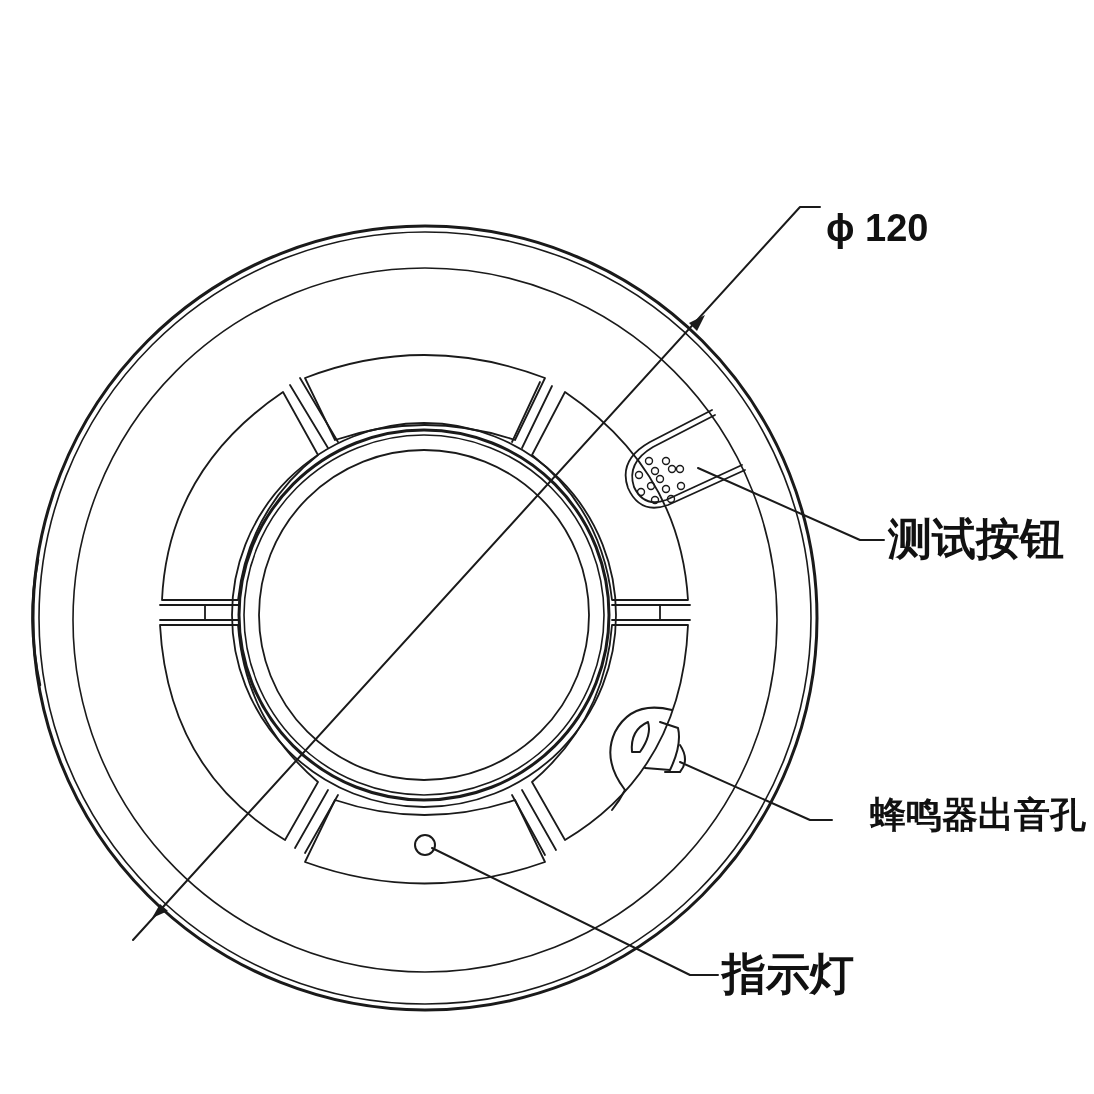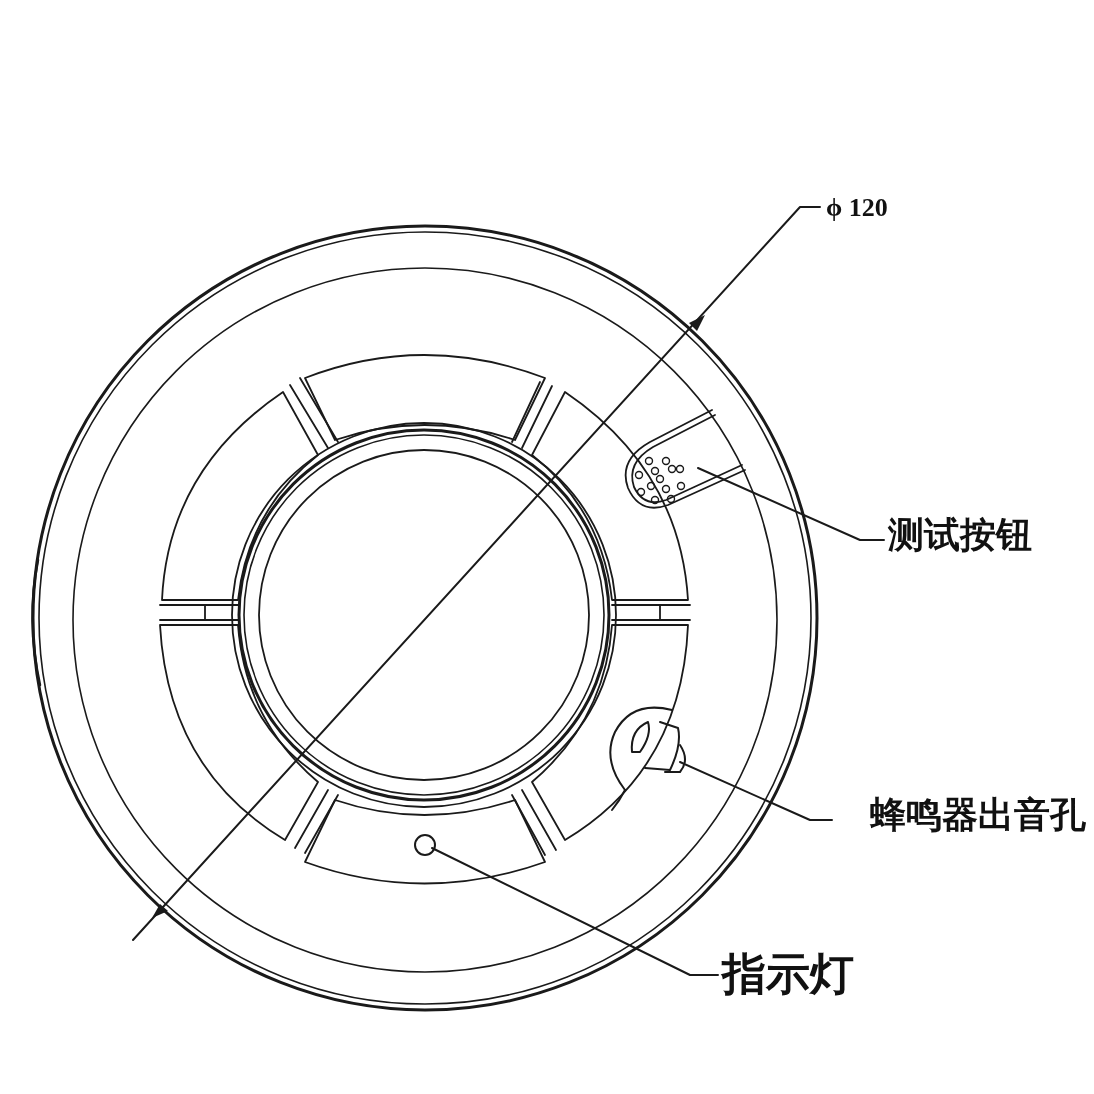--- a/index.html
+++ b/index.html
@@ -6,22 +6,22 @@
     body { width: 1094px; height: 1094px; position: relative; overflow: hidden; font-family: "DejaVu Sans", sans-serif; }
     #drawing { position: absolute; left: 0; top: 0; width: 1094px; height: 1094px; }
     .label {
       position: absolute;
       font-family: "DejaVu Sans", sans-serif;
       font-weight: bold;
       color: #111111;
       white-space: nowrap;
       line-height: 1;
     }
-    #lbl-dim { left: 826px; top: 195px; font-size: 26px; font-family: Liberation Serif, serif; }
-    #lbl-test { left: 888px; top: 517px; font-size: 36px; }
+    #lbl-dim { left: 826px; top: 209px; font-size: 38px; font-family: Liberation Sans, sans-serif; }
+    #lbl-test { left: 888px; top: 517px; font-size: 44px; }
     #lbl-buzzer { left: 870px; top: 797px; font-size: 36px; }
     #lbl-led { left: 722px; top: 952px; font-size: 44px; }
   </style>
 </head>
 <body>
 
 <svg id="drawing" width="1094" height="1094" viewBox="0 0 1094 1094" xmlns="http://www.w3.org/2000/svg">
   <defs>
     <clipPath id="clip-test">
       <circle cx="424" cy="619" r="268"></circle>

